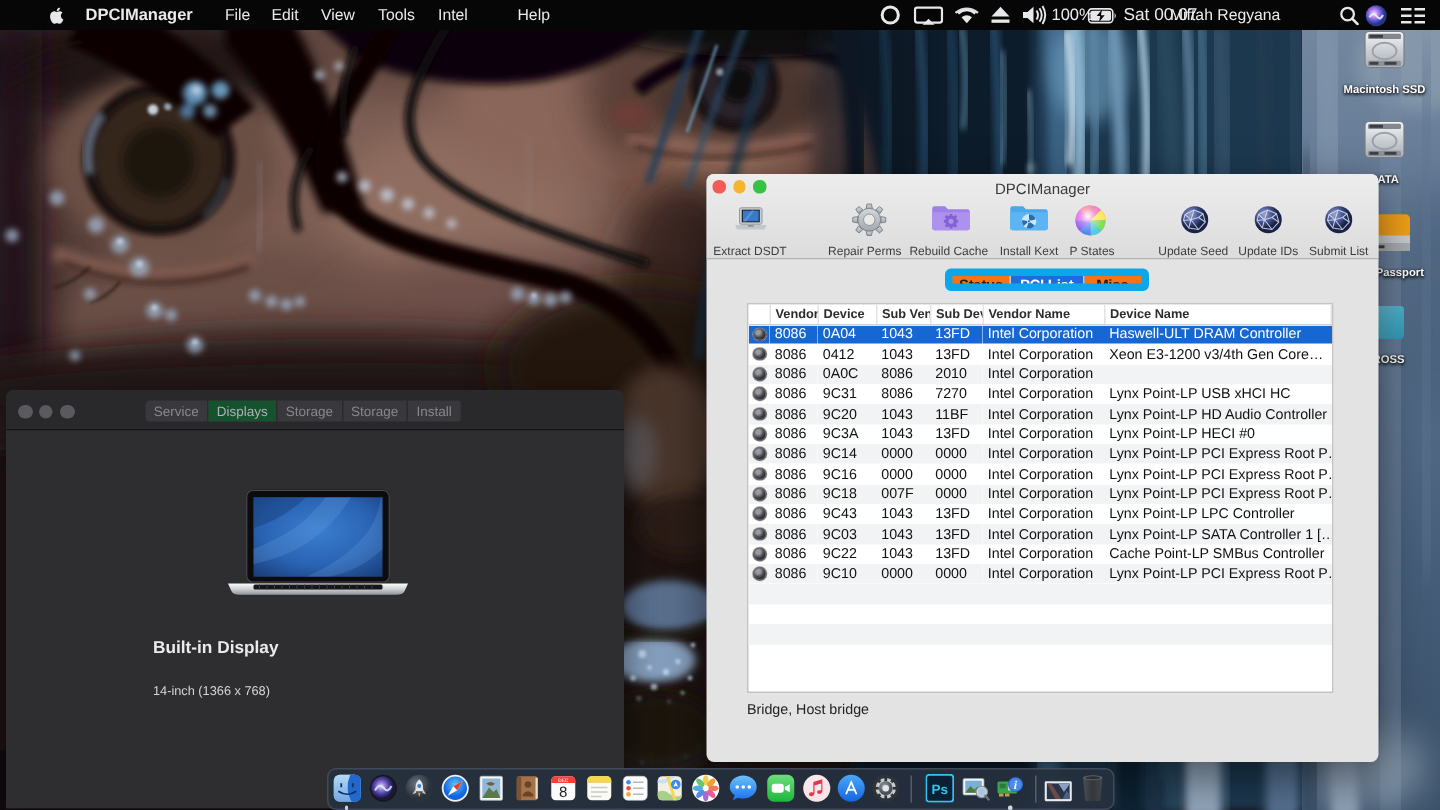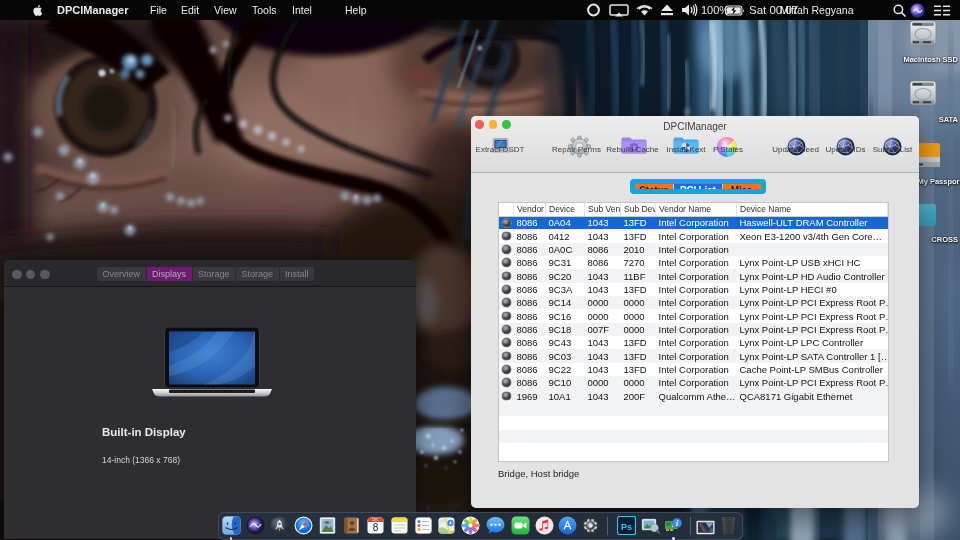--- a/index.html
+++ b/index.html
@@ -2,45 +2,45 @@
 <html><head><meta charset="utf-8">
 <style>
 *{margin:0;padding:0;box-sizing:border-box}
 html,body{width:960px;height:540px;overflow:hidden;background:#10090c;font-family:"Liberation Sans",sans-serif}
 #stage{position:relative;width:960px;height:540px}
 .abs{position:absolute}
 
 #menubar{position:absolute;left:0;top:0;width:960px;height:20px;background:#060607;color:#ebebed;font-size:10.5px;z-index:40}
 #menubar .ml{position:absolute;top:0;height:20px;line-height:20px;white-space:nowrap}
 
-.dicon{position:absolute;width:70px;text-align:right;z-index:5}
+.dicon{position:absolute;width:70px;text-align:center;z-index:5}
 .dicon .lbl{margin-top:7px;font-size:7.5px;font-weight:bold;color:#fff;text-shadow:0 1px 2px rgba(0,0,0,.9),0 0 2px rgba(0,0,0,.8)}
 
 #about{position:absolute;left:4px;top:260px;width:412px;height:279px;background:#2e2d30;border-radius:5px 5px 1px 1px;box-shadow:0 8px 24px rgba(0,0,0,.55);z-index:10}
 #about .tbar{position:absolute;left:0;top:0;width:100%;height:27px;background:#29282b;border-radius:5px 5px 0 0;border-bottom:1px solid #161617}
 #about .tl{position:absolute;top:9.5px;width:9.5px;height:9.5px;border-radius:50%;background:#5a595d}
 #about .tabs{position:absolute;left:93px;top:7px;height:14px;display:flex;background:#39383c;border-radius:3px;overflow:hidden}
 #about .tab{height:14px;line-height:14px;padding:0 5.5px;font-size:9px;color:#88878b;border-right:1px solid #2b2a2d}
-#about .tab.sel{background:#701a75;color:#b0afb3}
+#about .tab.sel{background:#14532d;color:#b0afb3}
 #about .bigt{position:absolute;left:98px;top:166px;font-size:11.5px;font-weight:bold;color:#ebeaec}
 #about .t1{position:absolute;left:98px;top:194.5px;font-size:8.5px;color:#d6d5d9}
 #about .t2{position:absolute;left:98px;top:209.5px;font-size:8.5px;color:#d6d5d9}
 
 #dpci{position:absolute;left:471px;top:116px;width:448px;height:392px;border-radius:5px;background:#e3e3e3;box-shadow:0 10px 30px rgba(0,0,0,.5);z-index:20}
 #dpci .chrome{position:absolute;left:0;top:0;width:100%;height:57px;background:linear-gradient(#ededed,#dcdcdc);border-radius:5px 5px 0 0;border-bottom:1px solid #b4b4b4}
 #dpci .title{position:absolute;left:0;top:4.5px;width:100%;text-align:center;font-size:10px;color:#3b3b3b}
 #dpci .tl{position:absolute;top:4px;width:8.5px;height:8.5px;border-radius:50%}
 #dpci .ticon{position:absolute}
-#dpci .tlbl{position:absolute;top:29px;font-size:8px;color:#3c3c3c;white-space:nowrap;transform:translateX(-50%)}
+#dpci .tlbl{position:absolute;top:47px;font-size:8px;color:#3c3c3c;white-space:nowrap;transform:translateX(-50%)}
 #dpci .seg{position:absolute;left:159px;top:63px;height:15px;display:flex;border:5px solid #0ea5e9;border-radius:4px;background:#f97316;overflow:hidden;font-size:10px}
 #dpci .seg div{height:13px;line-height:13px;text-align:center;color:#1d1d1f;border-right:1px solid #c9c9c9;font-weight:bold;letter-spacing:-0.2px}
 #dpci .seg div:last-child{border-right:none}
 #dpci .seg .sel{background:#1e6be0;color:#fff;font-weight:bold}
 #dpci table{position:absolute;left:0;top:0;width:389px;border-collapse:collapse;table-layout:fixed;font-size:9.5px;background:#fff}
-#dpci th{height:13px;font-weight:normal;font-size:8.5px;color:#2c2c2e;text-align:left;padding:0 0 0 3.5px;border-right:1px solid #e3e3e3;border-bottom:1px solid #cfcfcf;background:#fff;white-space:nowrap;overflow:hidden}
+#dpci th{height:13px;font-weight:bold;font-size:8.5px;color:#2c2c2e;text-align:left;padding:0 0 0 3.5px;border-right:1px solid #e3e3e3;border-bottom:1px solid #cfcfcf;background:#fff;white-space:nowrap;overflow:hidden}
 #dpci td{height:13.35px;padding:0 0 0 3.5px;color:#111;white-space:nowrap;overflow:hidden}
 #dpci tr.g{background:#f2f3f5}
 #dpci tr.sel{background:#1767d2}
 #dpci tr.sel td{color:#fff}
 #dpci .tblbox{position:absolute;left:27px;top:86px;width:391px;height:260px;background:#fff;border:1px solid #c4c4c4;overflow:hidden}
 #dpci td.ic{position:relative}
 #dpci td.ic::after{content:"";position:absolute;left:3px;top:2.2px;width:8.8px;height:8.8px;border-radius:50%;background:radial-gradient(circle at 38% 32%,#9a9aa0 0 18%,#48484e 45%,#1c1c20 75%);box-shadow:inset 0 0 0 0.8px #6a6a70,0 0 0 0.5px #9a9a9a}
 #dpci .foot{position:absolute;left:27px;top:352px;font-size:9.5px;color:#222}
 
 #dock{position:absolute;left:218px;top:512px;width:525px;height:28px;background:rgba(38,48,62,.92);border:1px solid rgba(120,135,155,.32);border-radius:6px;z-index:50}
@@ -390,21 +390,21 @@
       </svg>
 <div class="lbl">CROSS</div>
 </div>
 
 <div id="about">
 <div class="tbar"></div>
 <div class="tl" style="left:8px"></div>
 <div class="tl" style="left:21.6px"></div>
 <div class="tl" style="left:36px"></div>
 <div class="tabs">
-<div class="tab">Overview</div>
+<div class="tab">Service</div>
 <div class="tab sel">Displays</div>
 <div class="tab">Storage</div>
 <div class="tab">Storage</div>
 <div class="tab">Install</div>
 </div>
 
 <svg class="abs" style="left:140px;top:66px" width="130" height="72" viewBox="0 0 130 72">
 <defs>
 <radialGradient id="mbscr" cx=".5" cy=".42" r=".8">
             <stop offset="0" stop-color="#3a7ed0"></stop>
@@ -692,29 +692,20 @@
               <td>Cache Point-LP SMBus Controller</td>
             </tr>
 <tr class="g">
               <td class="ic"></td>
               <td>8086</td>
               <td>9C10</td>
               <td>0000</td>
               <td>0000</td>
               <td>Intel Corporation</td>
               <td>Lynx Point-LP PCI Express Root P…</td>
-            </tr>
-<tr class="g">
-              <td class="ic"></td>
-              <td>1969</td>
-              <td>10A1</td>
-              <td>1043</td>
-              <td>200F</td>
-              <td>Qualcomm Athe…</td>
-              <td>QCA8171 Gigabit Ethernet</td>
             </tr>
 <tr class="g">
               <td colspan="7"></td>
             </tr>
 <tr>
               <td colspan="7"></td>
             </tr>
 <tr class="g">
               <td colspan="7"></td>
             </tr>

